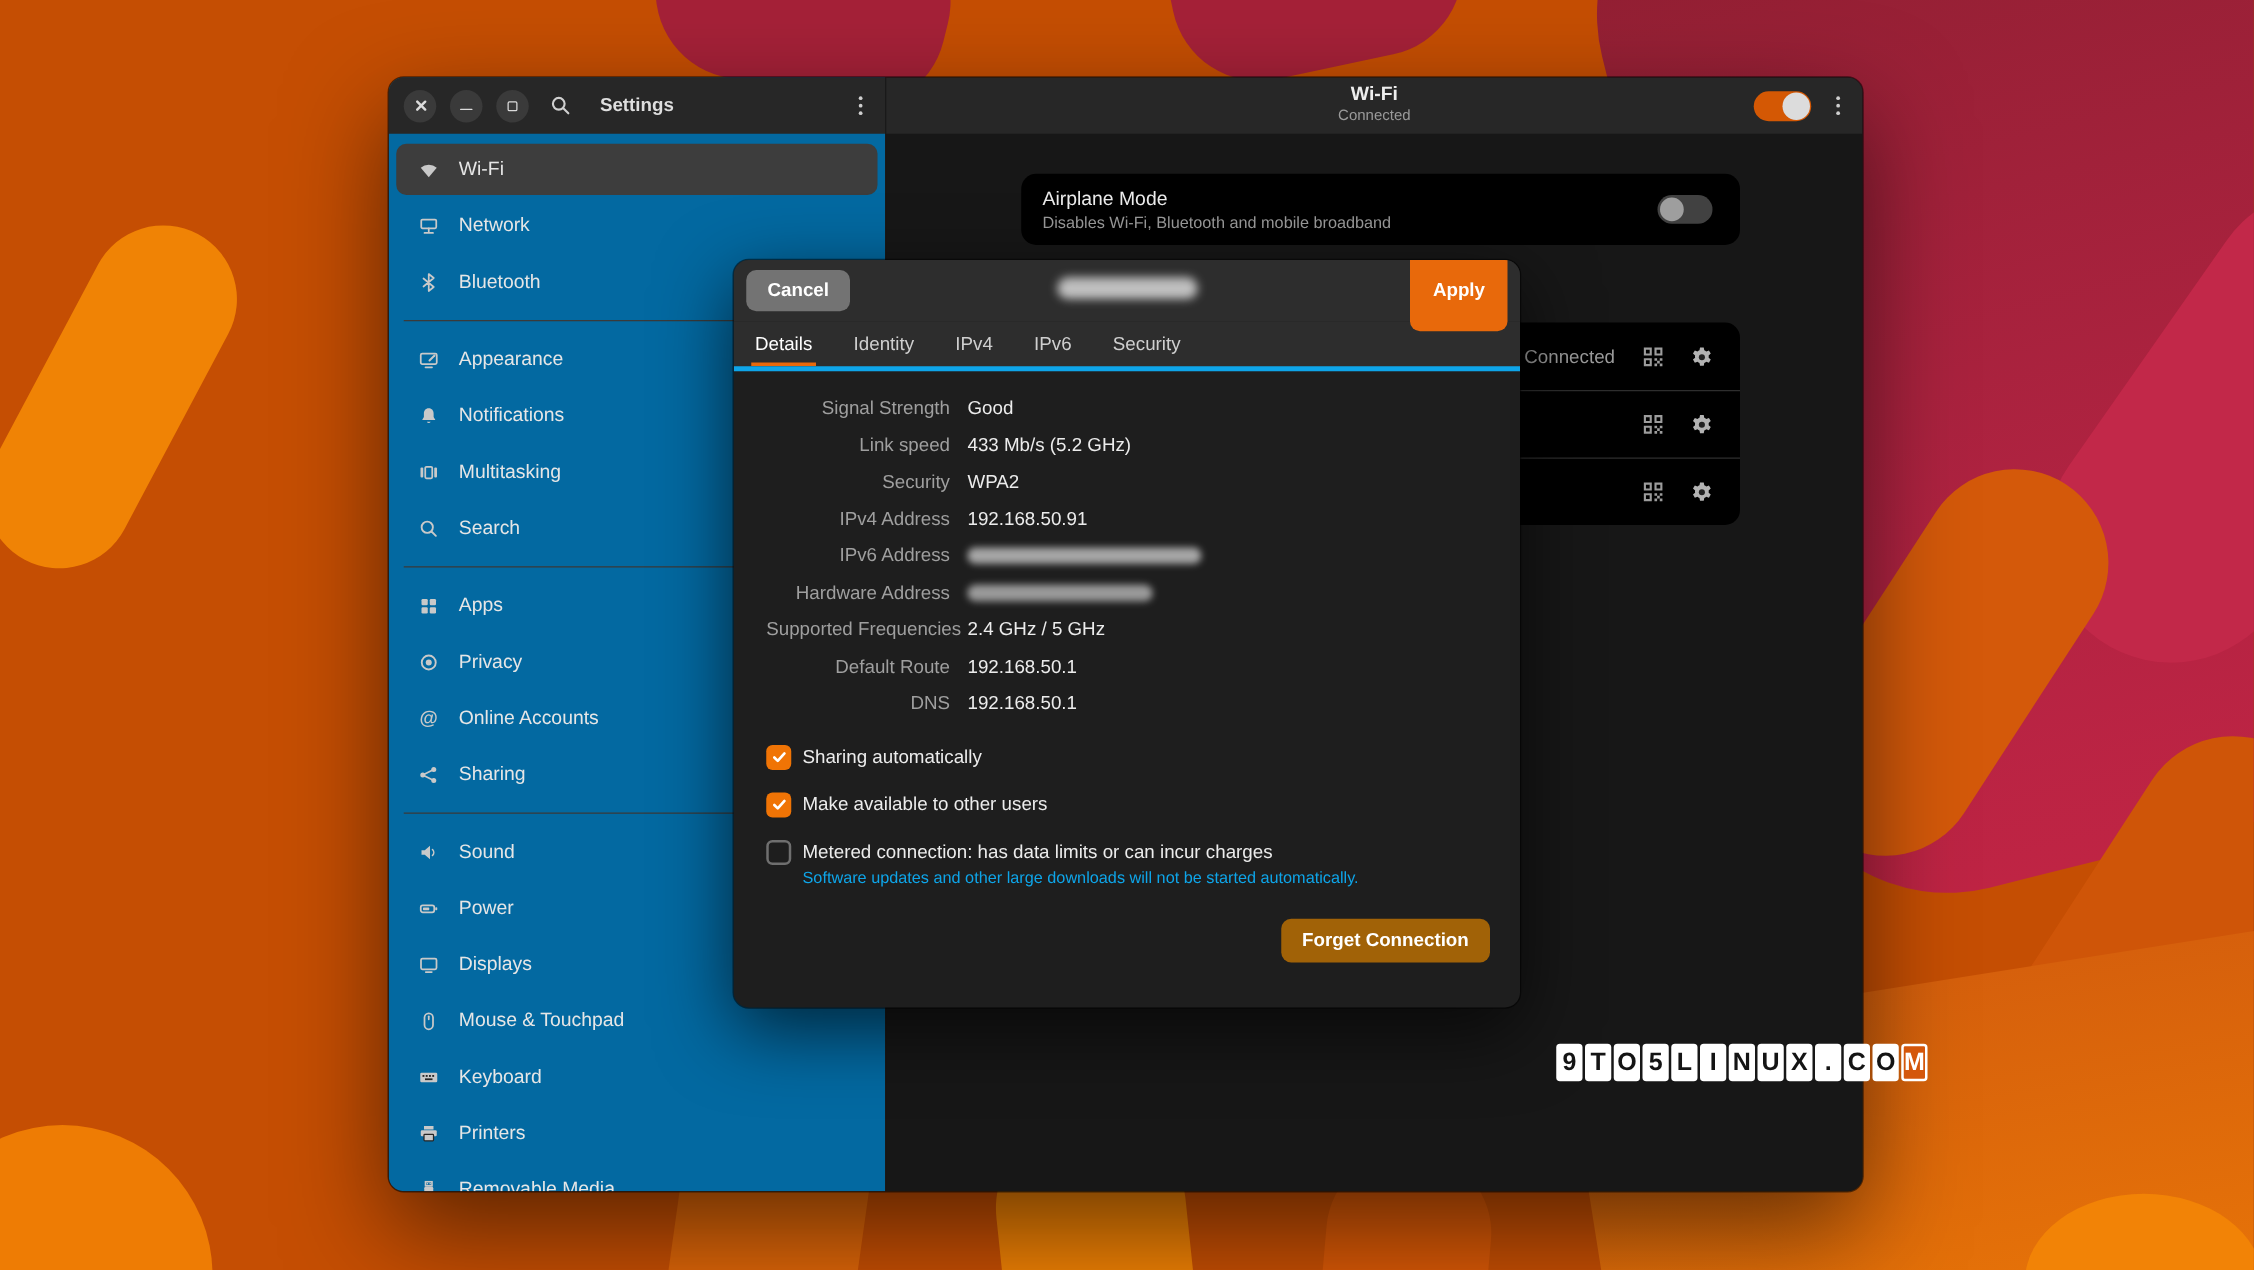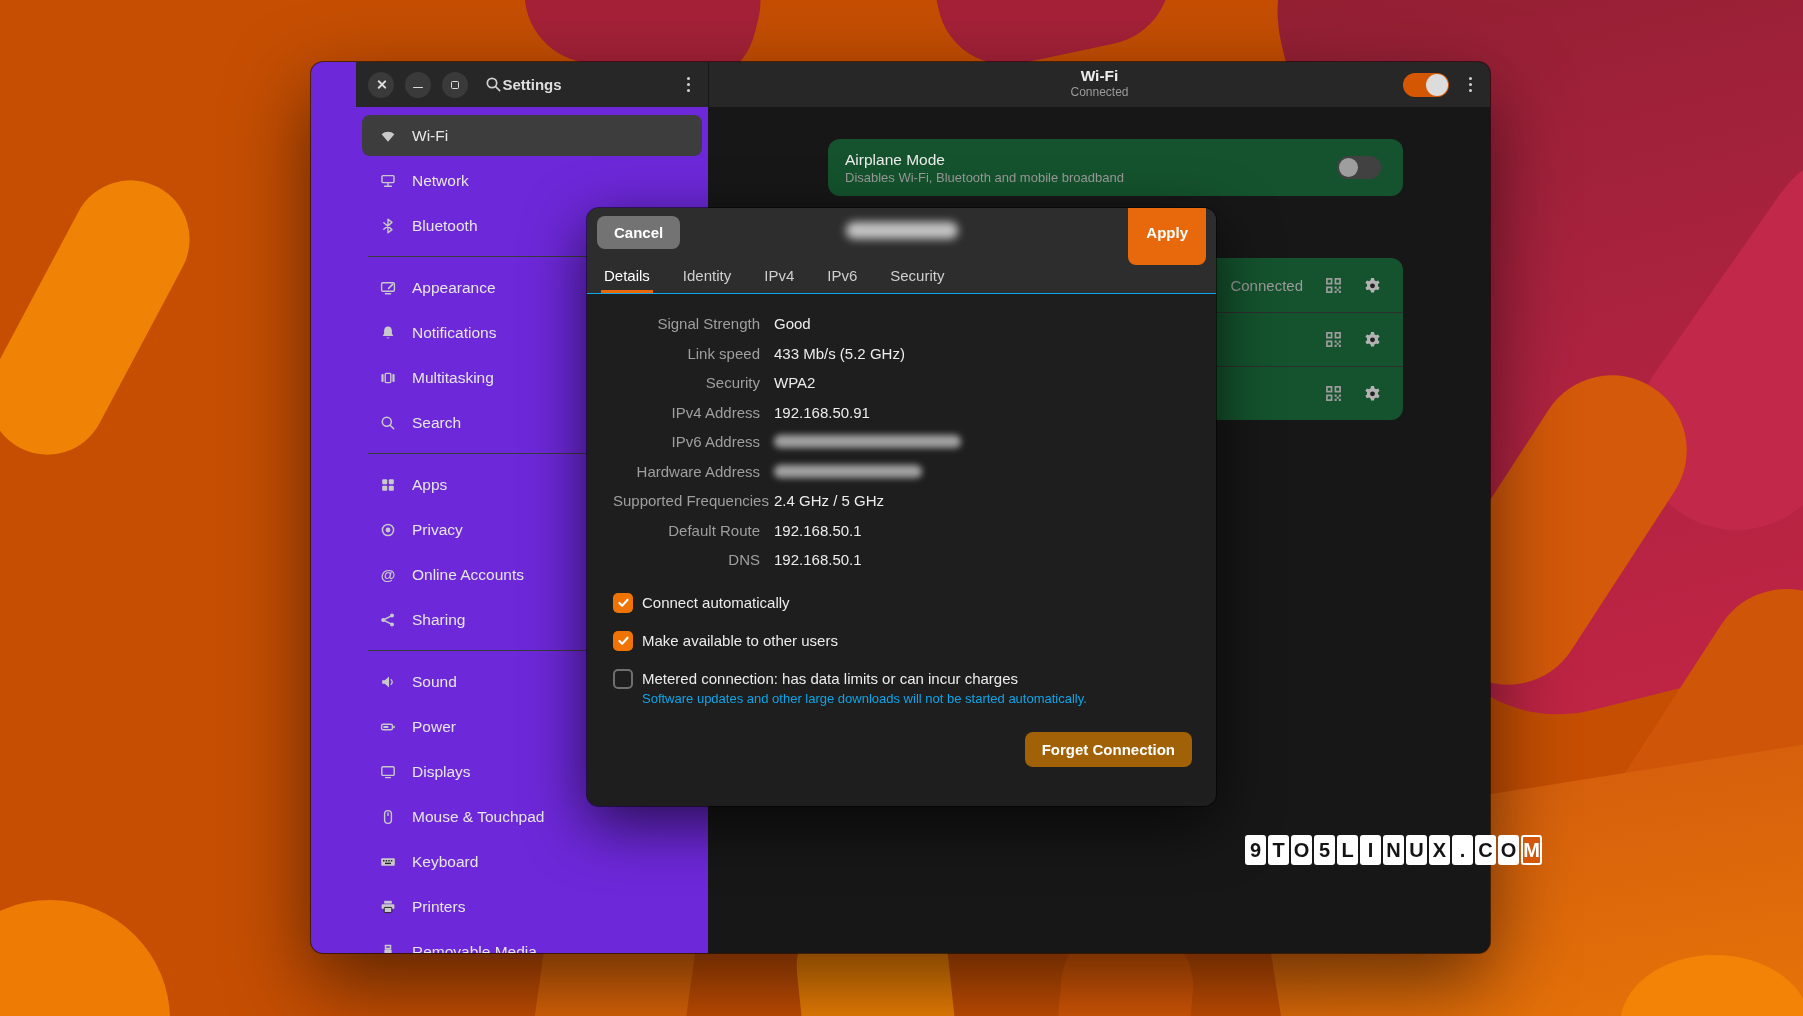--- a/index.html
+++ b/index.html
@@ -22,21 +22,21 @@
   .wp-blob-bottomleft { left:-70px; top:900px; width:240px; height:240px; border-radius:50%; background:#ee7c04; }
   .wp-pill-b1 { left:535px; top:855px; width:150px; height:330px; border-radius:78px; transform:rotate(8deg); background:#dd6508; }
   .wp-pill-b2 { left:805px; top:890px; width:152px; height:310px; border-radius:78px; transform:rotate(-6deg); background:#ef8004; }
   .wp-pill-b3 { left:1055px; top:920px; width:132px; height:270px; border-radius:66px; transform:rotate(5deg); background:#d85806; }
 
   
   .window { position:absolute; z-index:1; left:311px; top:62px; width:1179px; height:891px;
     border-radius:12px; overflow:hidden; display:flex; background:#171717;
     box-shadow:0 30px 80px rgba(0,0,0,.55), 0 0 0 1px rgba(0,0,0,.55); }
 
-  .sidebar { width:397px; background:#6d28d9; display:flex; flex-direction:column;padding-left:45px; }
+  .sidebar { width:397px; background:#0369a1; display:flex; flex-direction:column; }
   .sidebar-header { height:45px; flex:none; position:relative; display:flex; align-items:center;
     padding:0 12px; gap:11px; background:#272727; }
   .winbtn { width:26px; height:26px; border-radius:50%; background:#3a3a3a; display:flex;
     align-items:center; justify-content:center; cursor:default; }
   .glyph-x { position:relative; width:11px; height:11px; }
   .glyph-x::before,.glyph-x::after { content:""; position:absolute; left:5px; top:0; width:1.8px; height:11px; background:#dcdcdc; border-radius:1px; }
   .glyph-x::before { transform:rotate(45deg);} .glyph-x::after { transform:rotate(-45deg);}
   .glyph-min { width:10px; height:1.8px; background:#dcdcdc; border-radius:1px; margin-top:6px; }
   .glyph-max { width:8px; height:8px; border:1.7px solid #dcdcdc; border-radius:1.5px; }
   .search-btn { margin-left:6px; display:flex; align-items:center; }
@@ -62,21 +62,21 @@
   .header-title { color:#ededed; font-weight:bold; font-size:15.5px; line-height:18px; }
   .header-subtitle { color:#9a9a9a; font-size:12px; line-height:14px; }
   .header-controls { margin-left:auto; display:flex; align-items:center; gap:14px; padding-right:12px; }
 
   .toggle { border-radius:12px; position:relative; }
   .toggle-on { width:46px; height:24px; background:#d45804; }
   .toggle-on .knob { position:absolute; right:1px; top:1px; width:22px; height:22px; border-radius:50%; background:#dcdcdc; }
   .toggle-off { width:44px; height:23px; background:#414141; }
   .toggle-off .knob { position:absolute; left:2px; top:2px; width:19px; height:19px; border-radius:50%; background:#9e9e9e; }
 
-  .card { position:absolute; left:119px; width:575px; background:#14532d; border-radius:12px; }
+  .card { position:absolute; left:108px; width:575px; background:#000000; border-radius:12px; }
   .airplane-card { top:77px; height:57px; display:flex; align-items:center; padding:0 22px 0 17px; }
   .airplane-text { display:flex; flex-direction:column; gap:1px; }
   .airplane-title { color:#ececec; font-size:15.5px; }
   .airplane-subtitle { color:#9a9a9a; font-size:13px; }
   .airplane-card .toggle { margin-left:auto; }
 
   .networks-card { top:196px; }
   .net-row { height:54px; display:flex; align-items:center; justify-content:flex-end; gap:22px; padding:0 22px; }
   .net-row + .net-row { border-top:1px solid #2e2e2e; }
   .net-status { color:#9b9b9b; font-size:15px; }
@@ -85,21 +85,21 @@
   .dialog { position:absolute; z-index:5; left:587px; top:208px; width:629px; height:598px;
     border-radius:12px; overflow:hidden; background:#1e1e1e;
     box-shadow:0 18px 60px rgba(0,0,0,.65), 0 0 0 1px rgba(0,0,0,.5); }
   .dialog-header { height:49px; background:#2d2d2d; display:flex; align-items:center; padding:0 10px; position:relative; }
   .btn { border:none; font-family:inherit; font-weight:bold; font-size:15px; color:#fff; border-radius:8px; cursor:default; }
   .btn-cancel { background:#737373; padding:8px 17px; }
   .btn-apply { background:#e8690b; padding:24px 18px; margin-left:auto; }
   .title-redacted { position:absolute; left:50%; top:14px; transform:translateX(-50%); width:112px; height:17px;
     border-radius:8px; background:repeating-linear-gradient(180deg,#f5f5f5 0 3px,#b9b9b9 3px 5px);
     filter:blur(4px); opacity:.85; }
-  .tabs { background:#2d2d2d; display:flex; gap:27px; padding:0 14px; border-bottom:1px solid #0ea5e9; }
+  .tabs { background:#2d2d2d; display:flex; gap:27px; padding:0 14px; border-bottom:4px solid #0ea5e9; }
   .tab { padding:10px 3px 9px; font-size:15px; color:#cfcfcf; }
   .tab.active { color:#ffffff; box-shadow:inset 0 -3px 0 #e8690b; }
   .dialog-body { padding:21px 24px 0 26px; }
   .details-grid { display:grid; grid-template-columns:147px 1fr; column-gap:14px; row-gap:12.5px; align-items:center; }
   .d-label { color:#9f9f9f; font-size:15px; text-align:right; white-space:nowrap; }
   .d-value { color:#ececec; font-size:15px; }
   .redacted-bar { height:13px; border-radius:6px; background:repeating-linear-gradient(180deg,#e8e8e8 0 2px,#9a9a9a 2px 4px);
     filter:blur(3px); opacity:.8; }
   .redacted-ipv6 { width:187px; } .redacted-hw { width:148px; }
   .checks { margin-top:24px; display:flex; flex-direction:column; gap:17px; }
@@ -419,21 +419,21 @@
       <div class="d-value">192.168.50.1</div>
     </div>
 
     <div class="checks">
       <div class="check-row">
         <div class="checkbox checked">
           <svg width="13" height="13" viewBox="0 0 16 16">
               <path d="m3 8.6 3.4 3.4L13 4.6" fill="none" stroke="#ffffff" stroke-width="2.6" stroke-linecap="round" stroke-linejoin="round"></path>
             </svg>
         </div>
-        <div class="check-label">Connect automatically</div>
+        <div class="check-label">Sharing automatically</div>
       </div>
       <div class="check-row">
         <div class="checkbox checked">
           <svg width="13" height="13" viewBox="0 0 16 16">
               <path d="m3 8.6 3.4 3.4L13 4.6" fill="none" stroke="#ffffff" stroke-width="2.6" stroke-linecap="round" stroke-linejoin="round"></path>
             </svg>
         </div>
         <div class="check-label">Make available to other users</div>
       </div>
       <div class="check-row">

